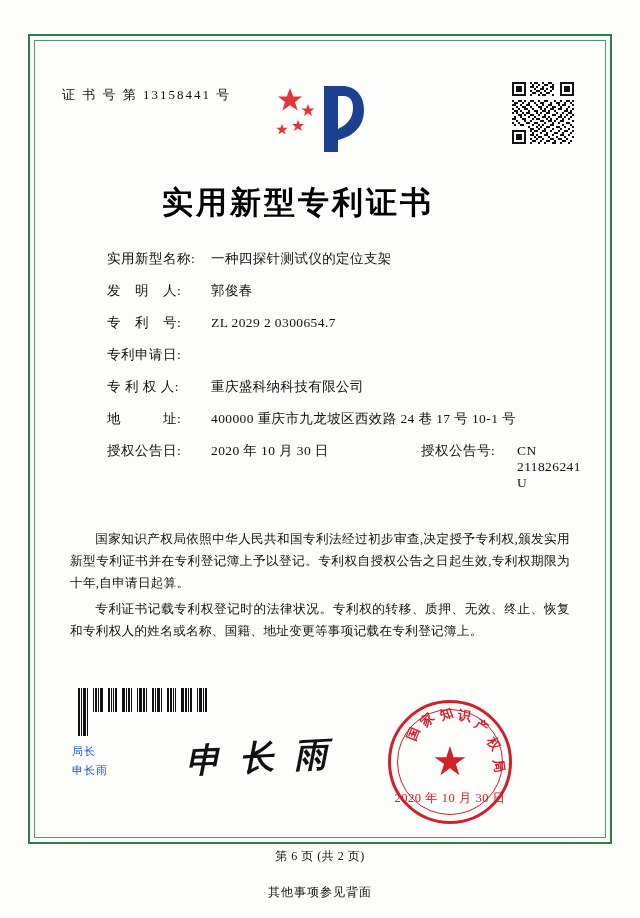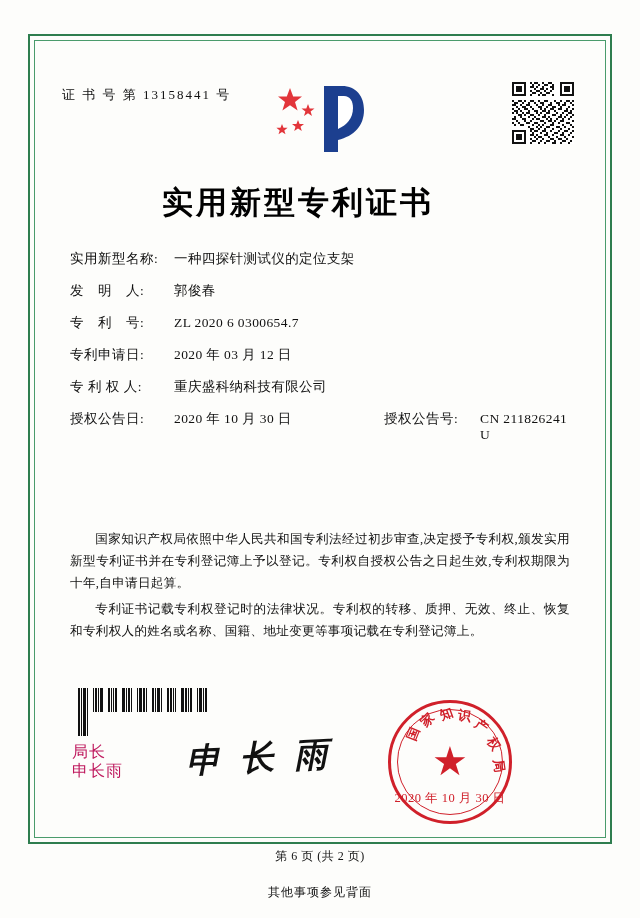--- a/index.html
+++ b/index.html
@@ -104,20 +104,21 @@
     align-items: baseline;
     height: 32px;
     font-size: 13.5px;
     color: #111;
   }
   .field-label {
     width: 104px;
     flex: none;
     letter-spacing: 0.5px;
     white-space: nowrap;
+    margin-left: 37px;
   }
   .field-value {
     flex: 1;
     letter-spacing: 0.4px;
   }
   .field-row.dual .field-value { flex: none; width: 210px; }
   .field-row.dual .field-label2 {
     width: 96px;
     flex: none;
     letter-spacing: 0.5px;
@@ -156,23 +157,23 @@
     background: #111;
     margin-right: 1px;
     vertical-align: top;
   }
 
   
   .sig-label {
     position: absolute;
     left: 72px;
     top: 742px;
-    font-size: 16px;
+    font-size: 11px;
     line-height: 19px;
-    color: #be185d;
+    color: #1d4ed8;
     letter-spacing: 1px;
   }
   .signature {
     position: absolute;
     left: 186px;
     top: 735px;
     font-size: 34px;
     font-family: "DejaVu Serif", serif;
     font-style: italic;
     font-weight: bold;
@@ -499,29 +500,32 @@
     <div class="field-row">
       <div class="field-label">实用新型名称:</div>
       <div class="field-value">一种四探针测试仪的定位支架</div>
     </div>
     <div class="field-row">
       <div class="field-label">发　明　人:</div>
       <div class="field-value">郭俊春</div>
     </div>
     <div class="field-row">
       <div class="field-label">专　利　号:</div>
-      <div class="field-value">ZL 2020 6 0300654.7</div>
+      <div class="field-value">ZL 2029 2 0300654.7</div>
     </div>
     <div class="field-row">
       <div class="field-label">专利申请日:</div>
-      <div class="field-value">2020 年 03 月 12 日</div>
     </div>
     <div class="field-row">
       <div class="field-label">专 利 权 人:</div>
       <div class="field-value">重庆盛科纳科技有限公司</div>
+    </div>
+    <div class="field-row">
+      <div class="field-label">地　　　址:</div>
+      <div class="field-value">400000  重庆市九龙坡区西效路 24 巷 17 号 10-1 号</div>
     </div>
     <div class="field-row dual">
       <div class="field-label">授权公告日:</div>
       <div class="field-value">2020 年 10 月 30 日</div>
       <div class="field-label2">授权公告号:</div>
       <div class="field-value2">CN 211826241 U</div>
     </div>
   </div>
 
   <div class="paragraphs">

